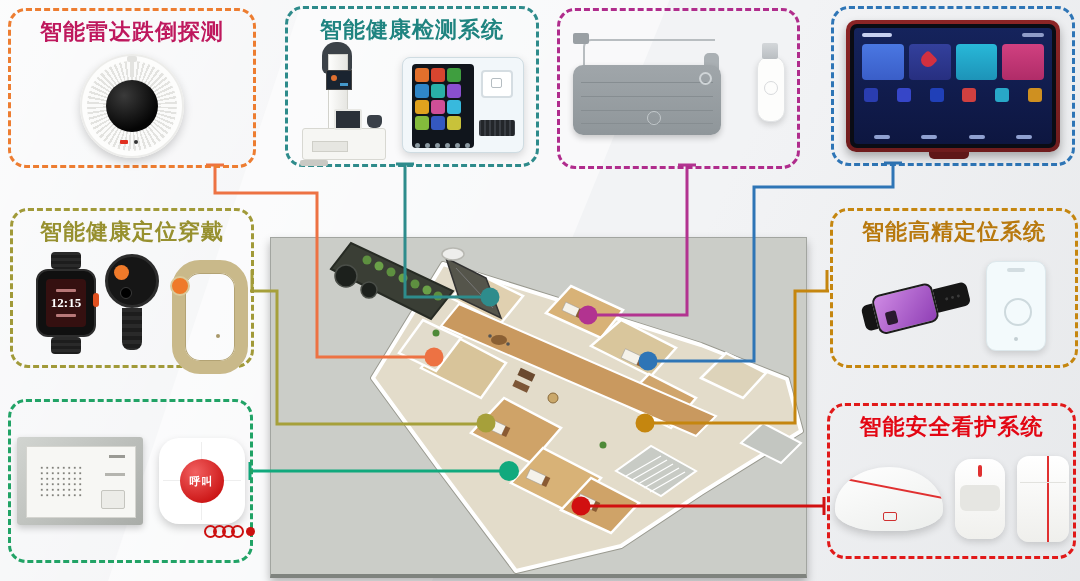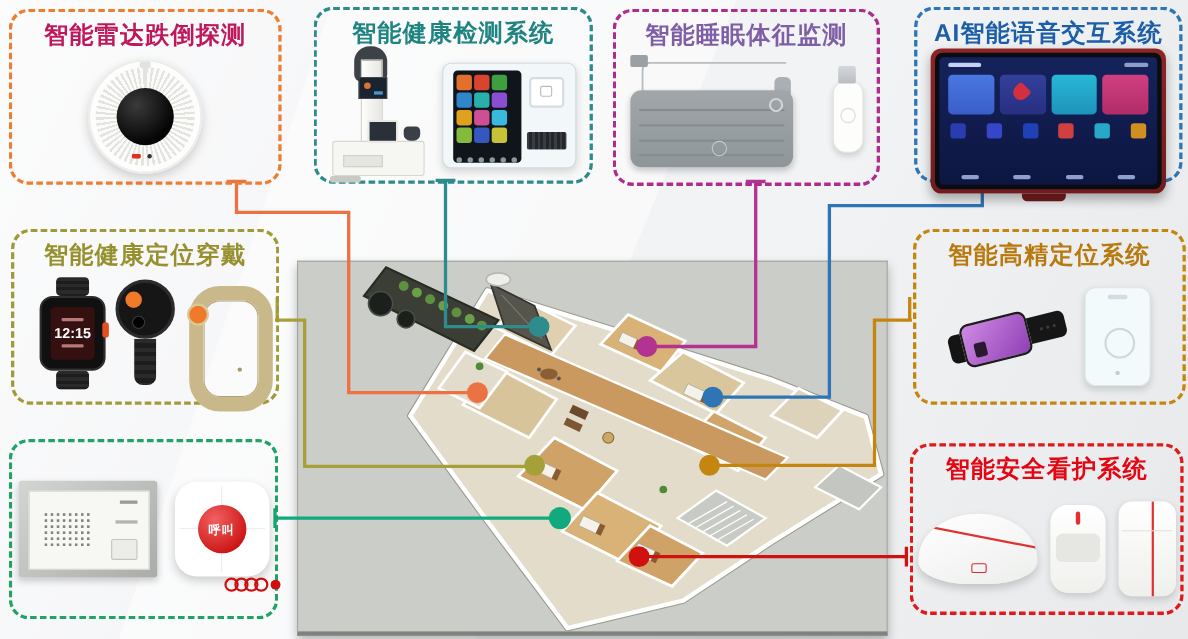--- a/index.html
+++ b/index.html
@@ -35,21 +35,21 @@
     margin:8px 6px 2px 6px;font-size:22px;line-height:1.15;font-weight:bold;
     letter-spacing:1px;white-space:nowrap;
   }
   .devices{flex:1;display:flex;align-items:center;justify-content:center;gap:16px;width:100%;}
 
   
   .c-orange {border-color:#ED7D31;} .c-orange h2{color:#be185d;}
   .c-teal   {border-color:#2E8B8B;} .c-teal h2{color:#1F8480;}
   .c-magenta{border-color:#B02C8C;} .c-magenta h2{color:#7E5FA5;}
   .c-blue   {border-color:#2E75B6;} .c-blue h2{color:#1C5FA8;}
-  .c-olive  {border-color:#A19A39;} .c-olive h2{color:#97902F;}
+  .c-olive  {border-color:#A19A39;font-family:Liberation Serif, serif;} .c-olive h2{color:#97902F;}
   .c-gold   {border-color:#C5860F;justify-content:flex-end;} .c-gold h2{color:#B8790E;}
   .c-green  {border-color:#21A366;} .c-green h2{color:#1FA05B;}
   .c-red    {border-color:#E11919;} .c-red h2{color:#E30613;}
 
   
   
   .radar{width:104px;height:104px;border-radius:50%;background:#fdfdfc;
     box-shadow:0 4px 10px rgba(0,0,0,.18), inset 0 0 0 2px #ececea;
     display:flex;align-items:center;justify-content:center;position:relative;}
   .radar .ring{width:90px;height:90px;border-radius:50%;
@@ -359,21 +359,20 @@
           <i></i>
           <i></i>
           <i></i>
           <i></i>
         </div>
     </div>
   </div>
 </div>
 
 <div class="dbox c-magenta" style="left:557px;top:8px;width:237px;height:155px;">
-  <h2>智能睡眠体征监测</h2>
   <div class="devices">
     <div class="sleepset">
       <div class="sleepcable"></div>
       <div class="sleepplug"></div>
       <div class="sleeppod"></div>
       <div class="sleepmat">
           <i></i>
           <i></i>
           <i></i>
           <i></i>
@@ -382,21 +381,20 @@
       </div>
     </div>
     <div class="usb">
       <div class="cap"></div>
       <div class="lg"></div>
     </div>
   </div>
 </div>
 
 <div class="dbox c-blue" style="left:831px;top:6px;width:238px;height:154px;">
-  <h2>AI智能语音交互系统</h2>
   <div class="devices">
     <div class="aitab">
       <div class="bezel">
         <div class="screen">
           <div class="tb"></div>
           <div class="tb2"></div>
           <div class="tiles">
               <i></i>
               <i></i>
               <i></i>

